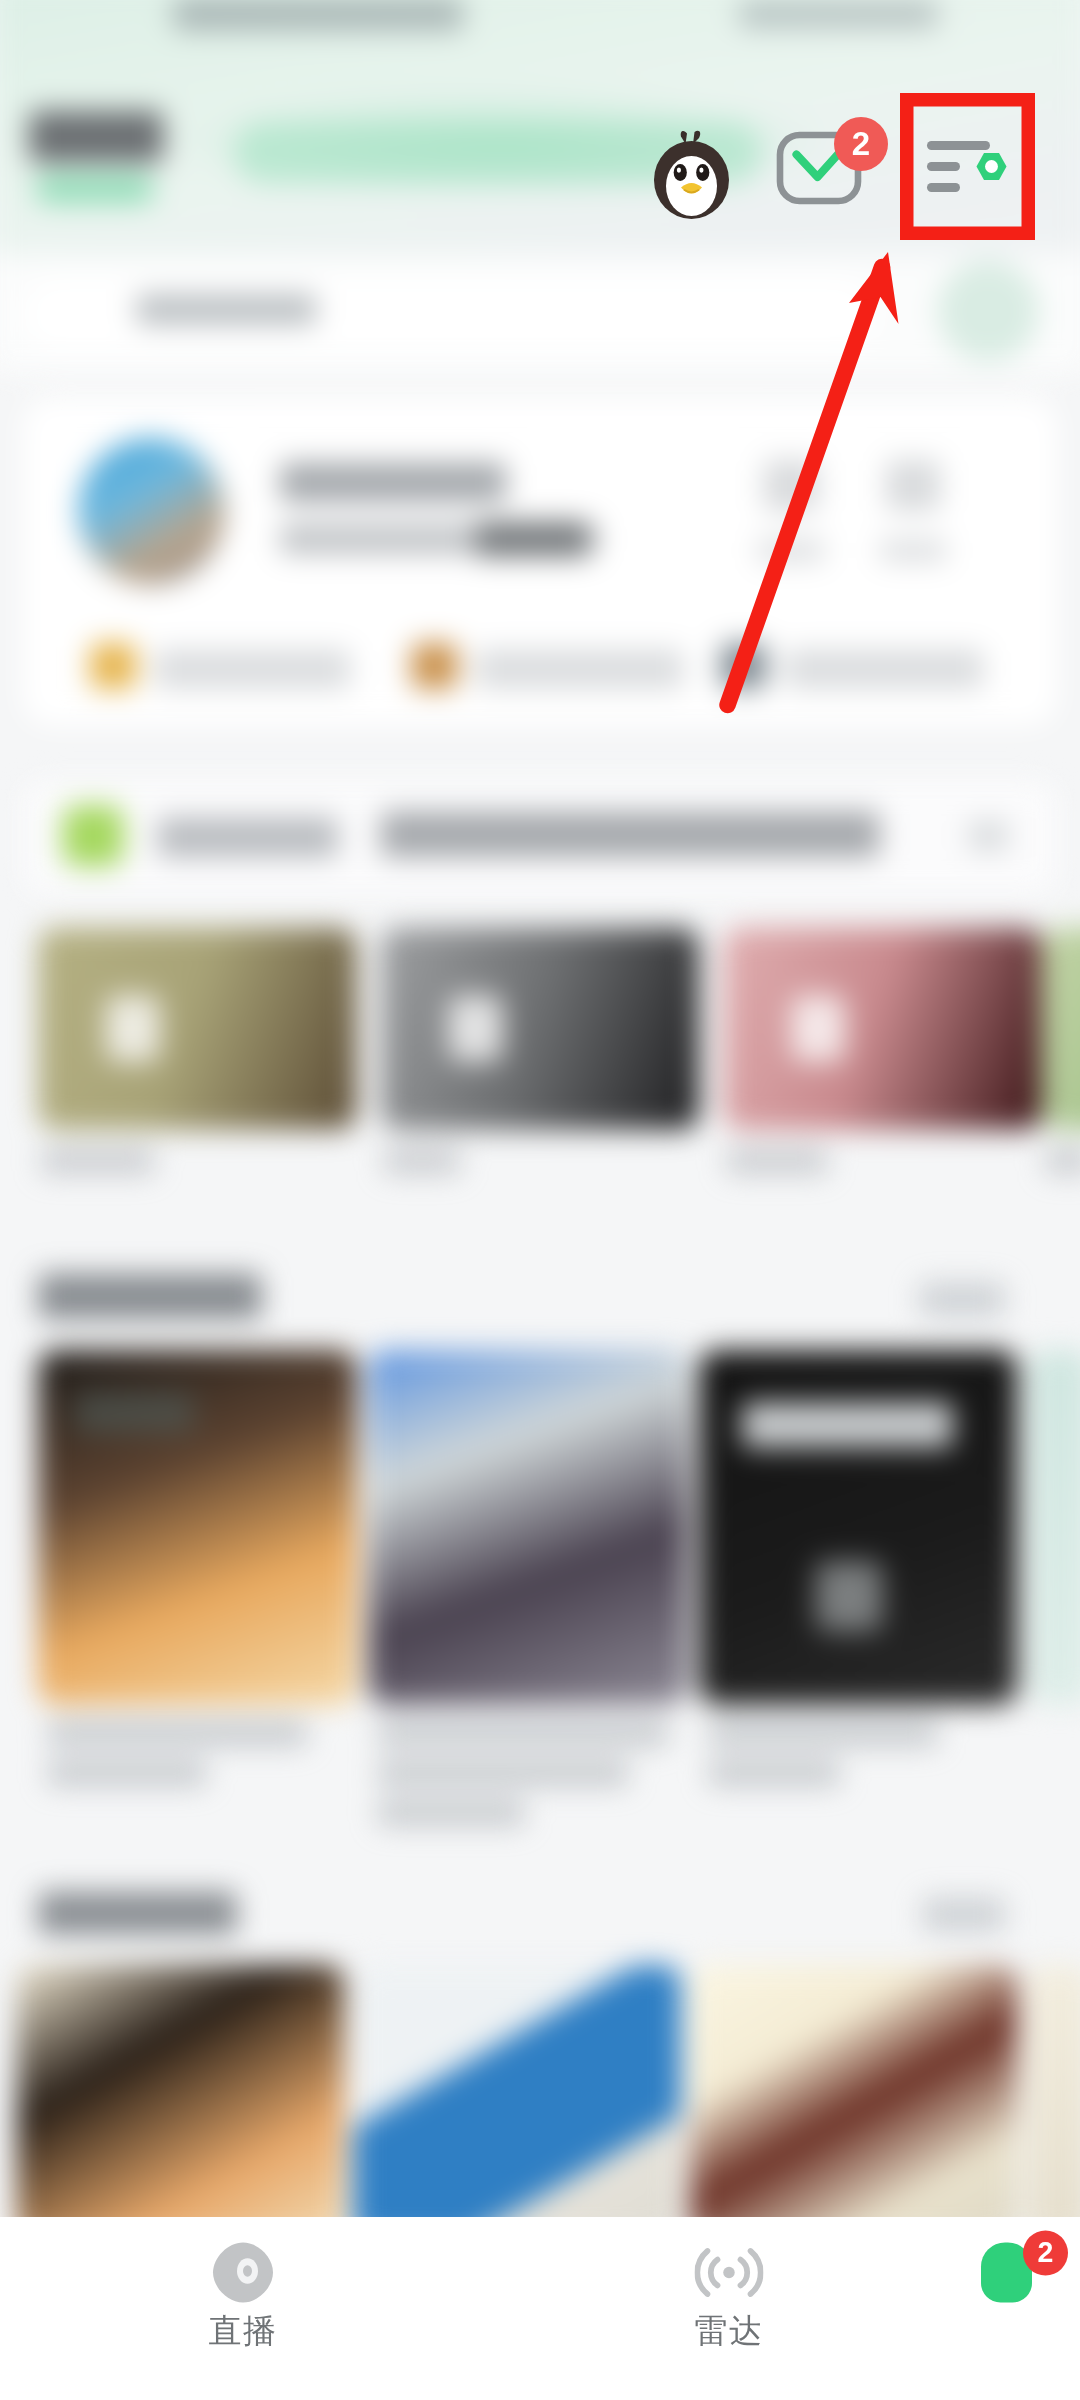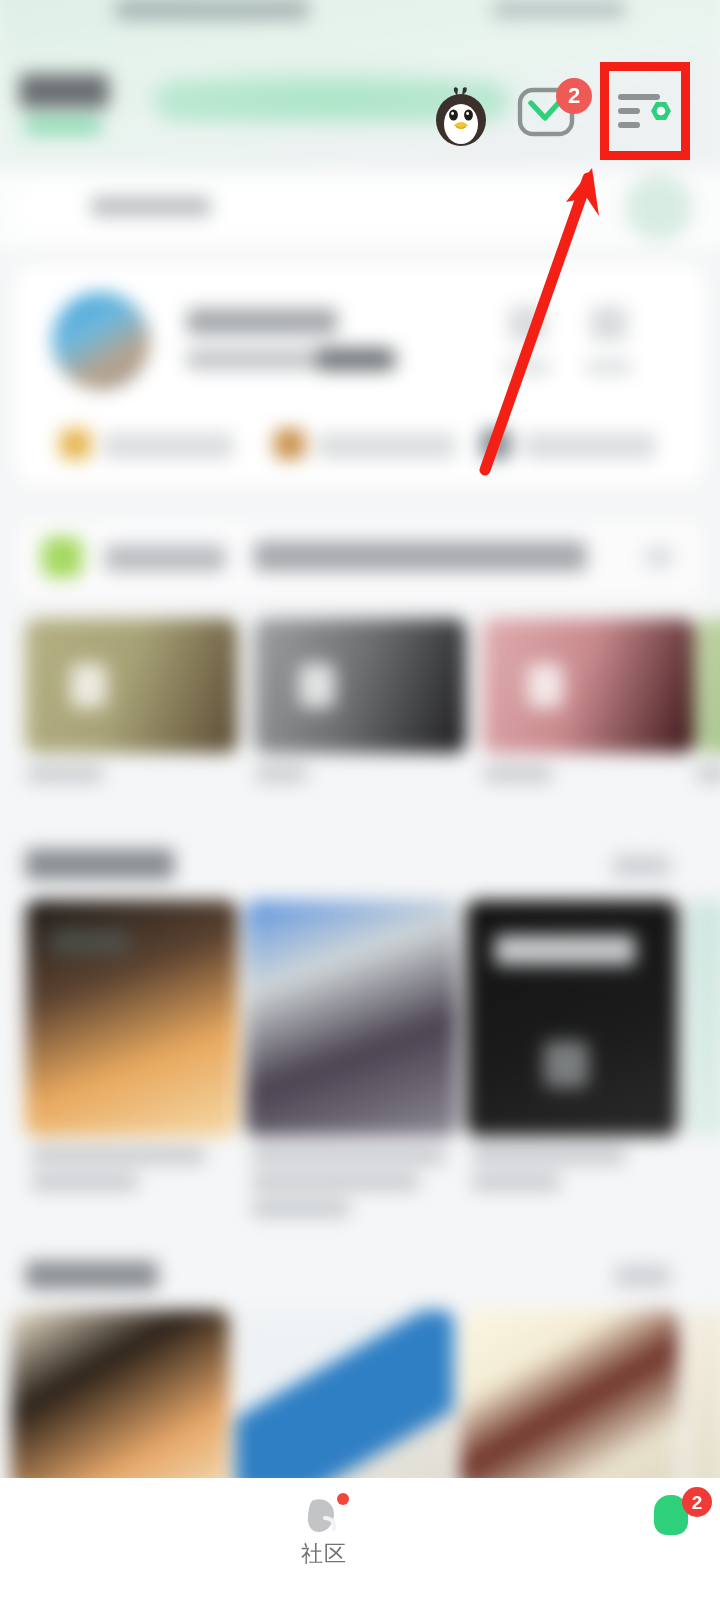--- a/index.html
+++ b/index.html
@@ -536,32 +536,44 @@
         <rect x="6" y="42" width="22" height="6" rx="3" fill="#8d9295"></rect>
         <path d="M44 22 L54 22 L59 31 L54 40 L44 40 L39 31 Z" fill="#2fd07b"></path>
         <circle cx="49" cy="31" r="4.3" fill="#ffffff"></circle>
       </svg>
     </div>
   </div>
 
   <div class="navbar">
 
 
-
-
     <div class="nav-item">
       <span class="nav-icon">
         <svg width="46" height="46" viewBox="0 0 46 46">
-          <path d="M13 8 C24 5 33 12 33 22 C33 32 26 40 18 40 C10 40 6 33 7 24 C8 15 9 9 13 8 Z" fill="#c2c4c6"></path>
-          <path d="M24 26 C30 26 34 30 33 37" stroke="#f2f3f4" stroke-width="4" fill="none" stroke-linecap="round"></path>
+          <path d="M23 3 C33 3 43 13 43 23 C43 33 33 43 23 43 C13 43 3 33 3 23 C3 13 13 3 23 3 Z" fill="#c2c4c6"></path>
+          <ellipse cx="26" cy="22" rx="7" ry="8.5" fill="#f2f3f4"></ellipse>
+          <ellipse cx="26" cy="22" rx="3" ry="3.8" fill="#c2c4c6"></ellipse>
         </svg>
-        <span class="nav-dot"></span>
       </span>
-      <span class="nav-label">社区</span>
-    </div>
+      <span class="nav-label">直播</span>
+    </div>
+
+    <div class="nav-item">
+      <span class="nav-icon">
+        <svg width="48" height="44" viewBox="0 0 48 44">
+          <circle cx="24" cy="22" r="4" fill="#c2c4c6"></circle>
+          <path d="M16 13 A11 11 0 0 0 16 31" stroke="#c2c4c6" stroke-width="4" fill="none" stroke-linecap="round"></path>
+          <path d="M32 13 A11 11 0 0 1 32 31" stroke="#c2c4c6" stroke-width="4" fill="none" stroke-linecap="round"></path>
+          <path d="M9 7 A19.5 19.5 0 0 0 9 37" stroke="#c2c4c6" stroke-width="4" fill="none" stroke-linecap="round"></path>
+          <path d="M39 7 A19.5 19.5 0 0 1 39 37" stroke="#c2c4c6" stroke-width="4" fill="none" stroke-linecap="round"></path>
+        </svg>
+      </span>
+      <span class="nav-label">雷达</span>
+    </div>
+
 
     <div class="nav-item partial">
       <span class="nav-icon">
         <span class="blob-green"></span>
         <span class="nav-badge">2</span>
       </span>
       <span class="nav-label"></span>
     </div>
   </div>
 

